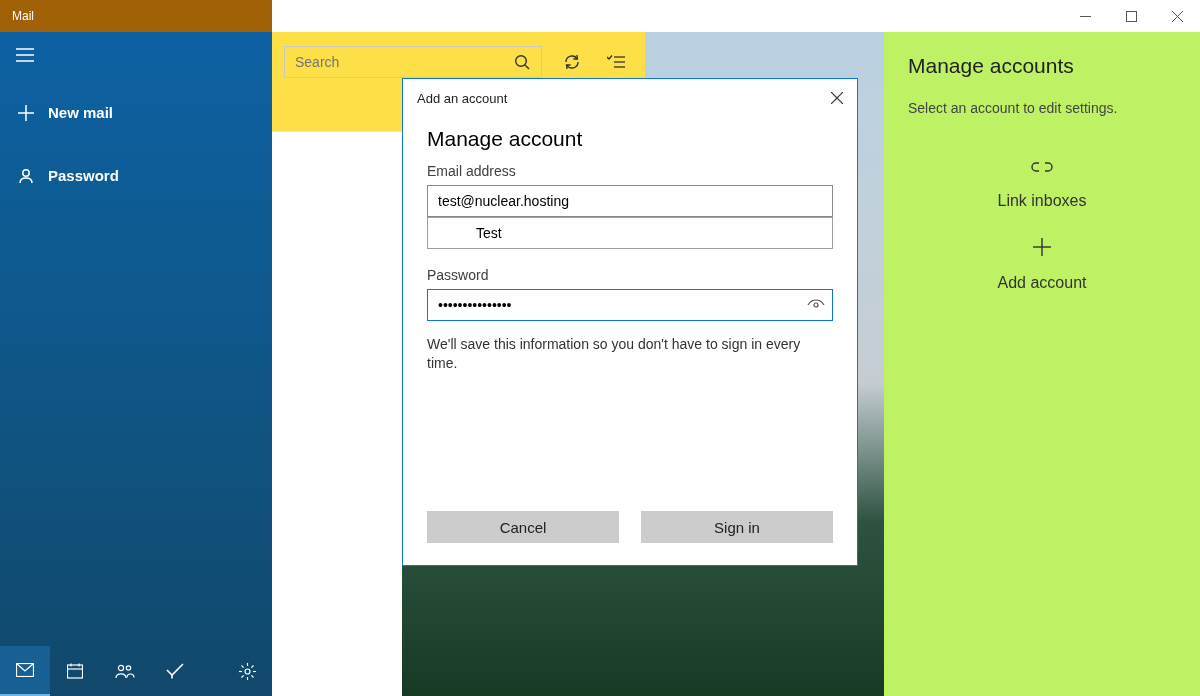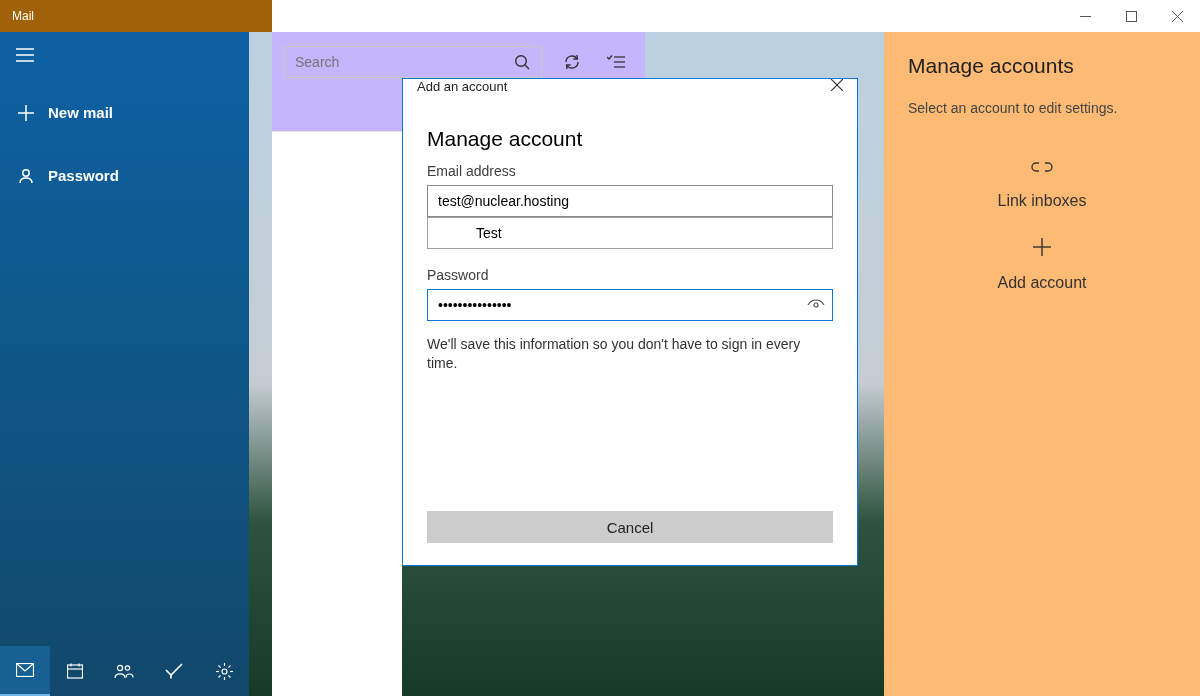--- a/index.html
+++ b/index.html
@@ -13,67 +13,67 @@
       display: flex; align-items: center; padding-left: 12px; font-size: 12px;
     }
     .title-bar-mid { flex: 1; height: 32px; background: #fff; }
     .title-bar-right { width: 316px; height: 32px; background: #fff; }
     .win-controls { position: absolute; top: 0; right: 0; height: 32px; display: flex; }
     .win-btn { width: 46px; height: 32px; display: flex; align-items: center; justify-content: center; color: #555; font-size: 11px; }
     .win-btn svg { stroke: #555; }
 
     
     .sidebar {
-      position: absolute; left: 0; top: 32px; bottom: 0; width: 249px;
+      position: absolute; left: 0; top: 32px; bottom: 0; width: 272px;
       background: #0a4f85; 
       background: linear-gradient(180deg, #0d61a3 0%, #0f598d 40%, #11486b 100%);
       color: #fff;
     }
     .sidebar-ham { padding: 16px; }
     .sidebar-row { display: flex; align-items: center; gap: 14px; padding: 12px 18px; font-size: 15px; color: #fff; }
     .sidebar-row.bold { font-weight: 600; }
     .sidebar-bottom { position: absolute; bottom: 0; left: 0; right: 0; display: flex; height: 50px; align-items: center; }
     .sidebar-bottom .bitem { width: 50px; height: 50px; display: flex; align-items: center; justify-content: center; color: #fff; }
     .sidebar-bottom .bitem.active { background: #185f93; border-bottom: 2px solid #6fb4e6; }
     .sidebar-bottom .spacer { flex: 1; }
 
     
     .main-strip {
       position: absolute; left: 272px; top: 32px; width: 373px; height: 100px;
-      background: #c4b5fd; border-bottom: 1px solid #e2e2e2;
+      background: #fde047; border-bottom: 1px solid #e2e2e2;
     }
     .search-wrap { position: absolute; top: 14px; left: 12px; width: 258px; height: 32px; border: 1px solid #c8c8c8; display: flex; align-items: center; }
     .search-input { flex: 1; border: none; outline: none; font-size: 14px; padding: 0 10px; color: #666; background: transparent; }
     .search-icon { width: 38px; display: flex; align-items: center; justify-content: center; }
     .strip-icons { position: absolute; top: 14px; left: 282px; height: 32px; display: flex; gap: 8px; align-items: center; }
     .strip-icons .ic { width: 36px; height: 32px; display: flex; align-items: center; justify-content: center; }
 
     
     .main-col { position: absolute; left: 272px; top: 132px; width: 130px; bottom: 0; background: #fff; }
     
     .behind-dialog { position: absolute; left: 402px; top: 32px; width: 243px; height: 100px; background: #fff; }
 
     
     .right-panel {
       position: absolute; right: 0; top: 32px; bottom: 0; width: 316px;
-      background: #fdba74; color: #333; padding: 22px 24px 0 24px;
+      background: #bef264; color: #333; padding: 22px 24px 0 24px;
     }
     .right-panel h1 { font-size: 21px; font-weight: 400; color: #222; }
     .right-sub { font-size: 14px; color: #444; margin-top: 22px; }
     .right-list { margin-top: 44px; display: flex; flex-direction: column; gap: 28px; }
     .right-item { display: flex; align-items: center; gap: 18px; font-size: 16px; color: #333; flex-direction: column; }
     .right-item .ic { width: 22px; display: flex; justify-content: center; }
 
     
     .dialog {
       position: absolute; left: 402px; top: 78px; width: 456px; height: 488px;
       background: #fff; border: 1px solid #0a78d4;
       display: flex; flex-direction: column;
     }
-    .dlg-head { height: 38px; display: flex; align-items: flex-start; justify-content: space-between; padding: 0 14px; font-size: 13px; color: #222; }
+    .dlg-head { height: 38px; display: flex; align-items: center; justify-content: space-between; padding: 0 14px; font-size: 13px; color: #222; }
     .dlg-close { cursor: pointer; }
     .dlg-body { flex: 1; padding: 6px 24px 0 24px; }
     .dlg-title { font-size: 21px; font-weight: 400; margin-bottom: 12px; margin-top: 4px; }
     .field-label { font-size: 14px; color: #404040; margin-top: 10px; margin-bottom: 6px; }
     .txt-input { width: 100%; height: 32px; border: 1px solid #8a8a8a; padding: 0 10px; font-size: 14px; outline: none; }
     .txt-input.gray { border-color: #a0a0a0; padding-left: 48px; }
     .pw-wrap { position: relative; }
     .pw-wrap input { border: 1px solid #0a78d4; padding-right: 36px; }
     .pw-eye { position: absolute; right: 8px; top: 0; bottom: 0; display: flex; align-items: center; }
     .note { font-size: 14px; color: #333; margin-top: 14px; line-height: 1.35; }
@@ -273,14 +273,15 @@
             <circle cx="9" cy="6" r="2" fill="none" stroke="#555" stroke-width="1.2"></circle>
           </svg>
       </span>
     </div>
 
     <div class="note">We'll save this information so you don't have to sign in every time.</div>
   </div>
 
   <div class="dlg-btns">
     <button>Cancel</button>
+    <button>Sign in</button>
   </div>
 </div>
 
 </body></html>

